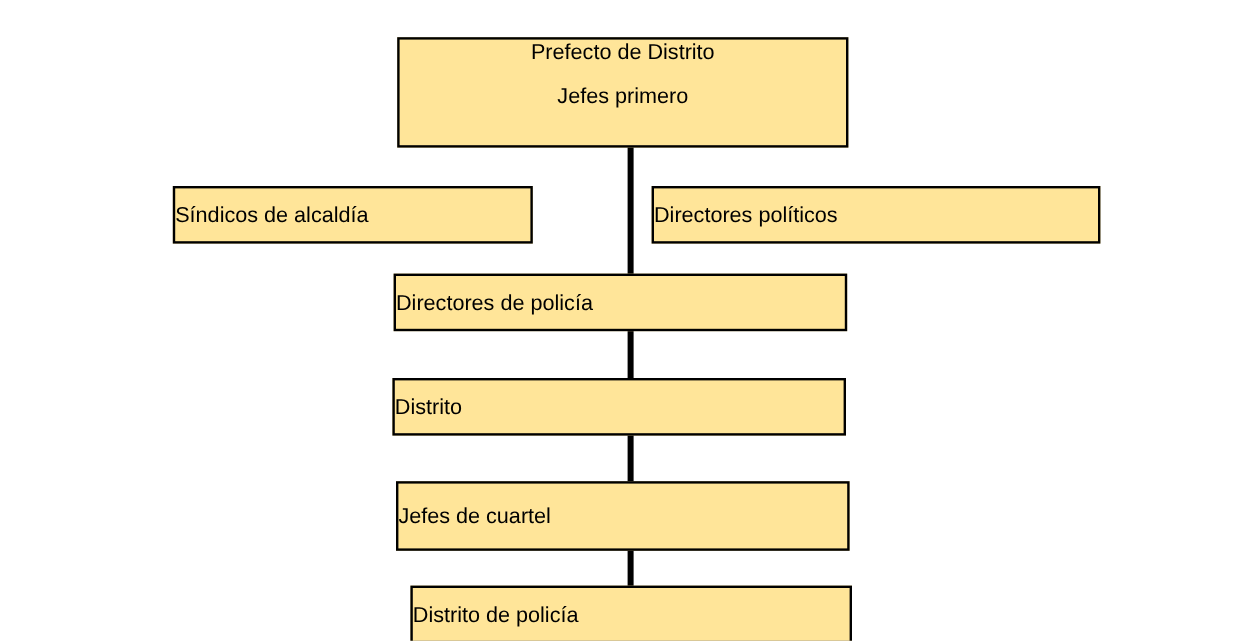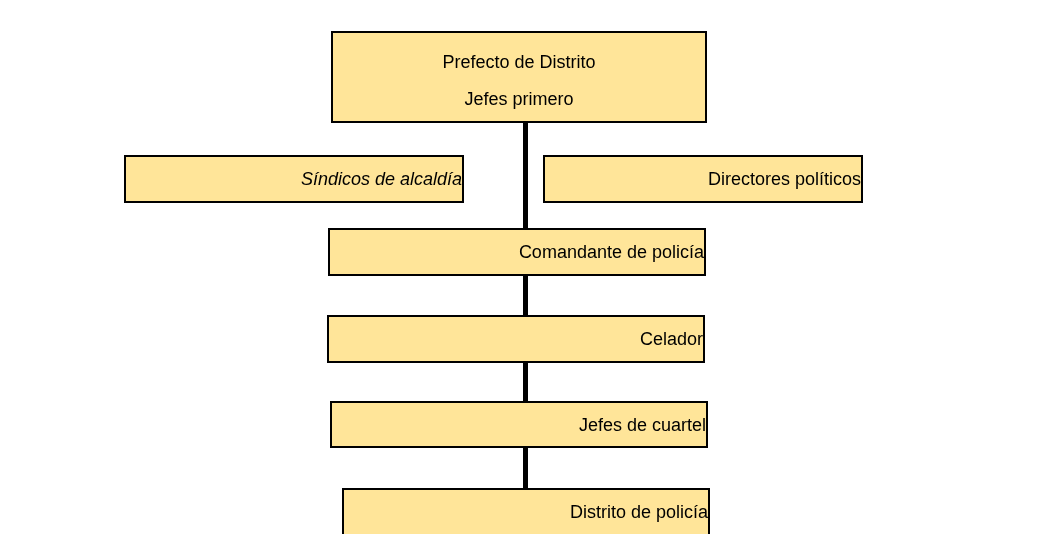--- a/index.html
+++ b/index.html
@@ -24,37 +24,37 @@
     background: var(--line, #000000);
     z-index: 0;
   }
   .node {
     position: absolute;
     box-sizing: border-box;
     background: var(--fill, #ffe599);
     border: 2px solid var(--stroke, #000000);
     display: flex;
     align-items: center;
-    justify-content: flex-end;
+    justify-content: flex-start;
     text-align: center;
     font-size: 18px;
     line-height: 20px;
     z-index: 1;
   }
   .node--prefecto {
     left: 331px; top: 31px; width: 376px; height: 92px;
     flex-direction: column;
     gap: 17px;
     padding-bottom: 12px;
   }
-  .node--sindicos   { left: 124px; top: 155px; width: 340px; height: 48px; font-style: italic; }
-  .node--directores { left: 543px; top: 155px; width: 320px; height: 48px; }
+  .node--sindicos   { left: 144px; top: 155px; width: 300px; height: 48px; }
+  .node--directores { left: 543px; top: 155px; width: 374px; height: 48px; }
   .node--comandante { left: 328px; top: 228px; width: 378px; height: 48px; }
   .node--celador    { left: 327px; top: 315px; width: 378px; height: 48px; }
-  .node--jefes      { left: 330px; top: 401px; width: 378px; height: 47px; }
+  .node--jefes      { left: 330px; top: 401px; width: 378px; height: 58px; }
   .node--agentes    { left: 342px; top: 488px; width: 368px; height: 48px; }
 </style>
 </head>
 <body>
 
 <div class="connector"></div>
 
 <div class="node node--prefecto">
   <div>Prefecto de Distrito</div>
   <div>Jefes primero</div>
@@ -62,25 +62,25 @@
 
 <div class="node node--sindicos">
   <span>Síndicos de alcaldía</span>
 </div>
 
 <div class="node node--directores">
   <span>Directores políticos</span>
 </div>
 
 <div class="node node--comandante">
-  <span>Comandante de policía</span>
+  <span>Directores de policía</span>
 </div>
 
 <div class="node node--celador">
-  <span>Celador</span>
+  <span>Distrito</span>
 </div>
 
 <div class="node node--jefes">
   <span>Jefes de cuartel</span>
 </div>
 
 <div class="node node--agentes">
   <span>Distrito de policía</span>
 </div>
 

